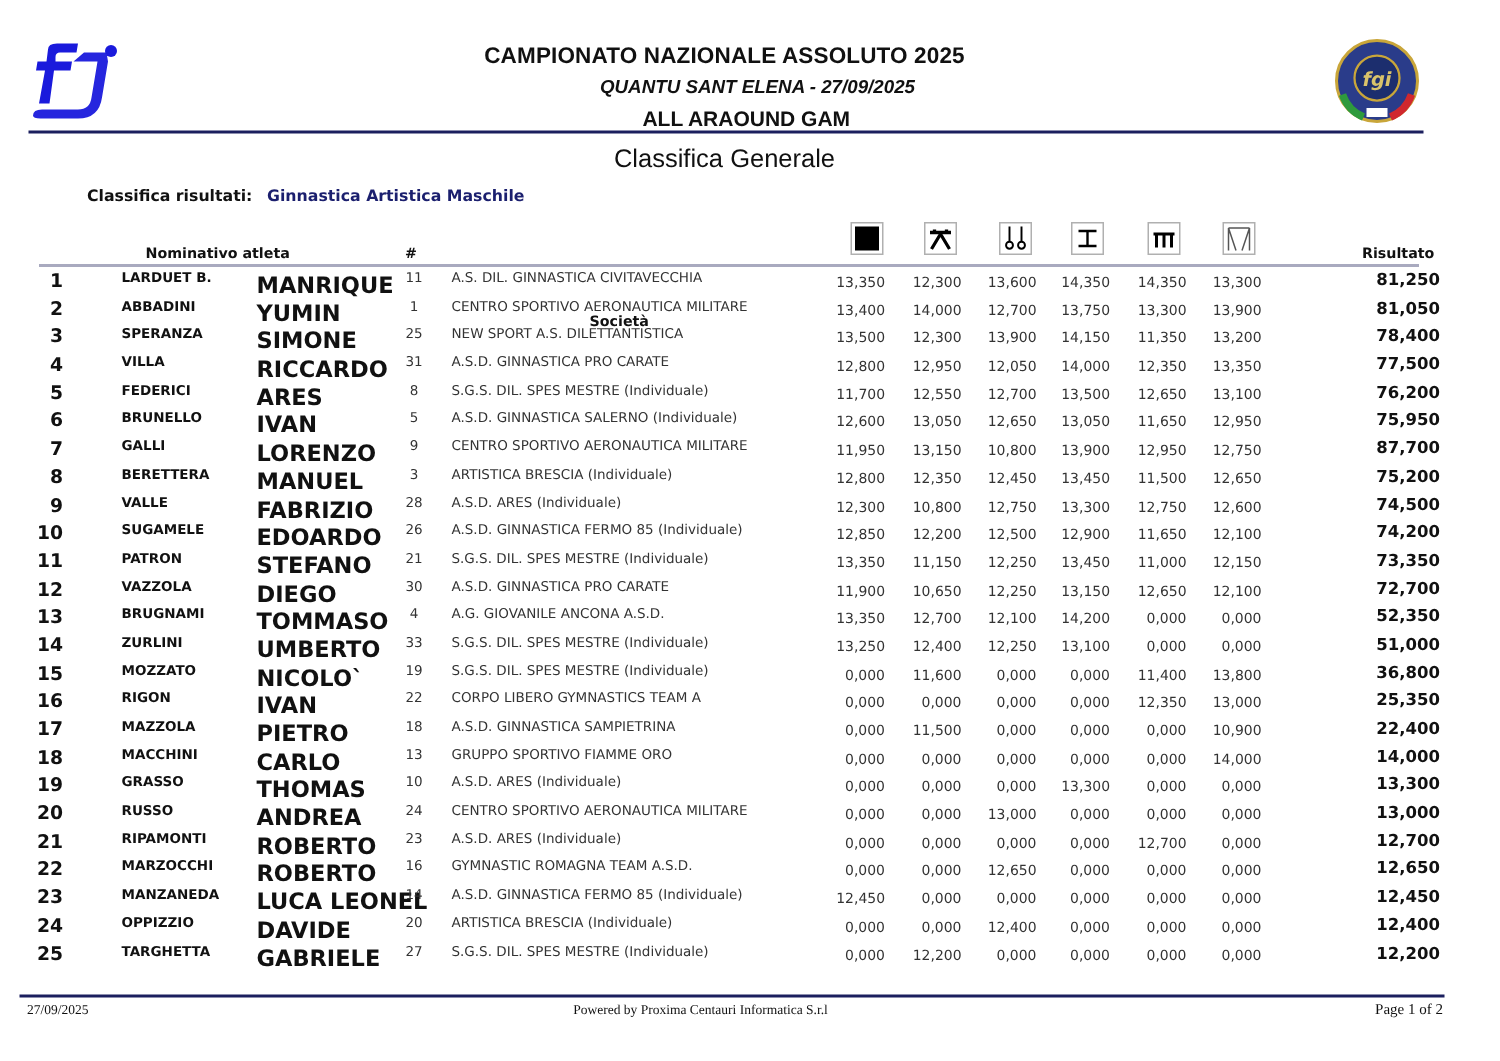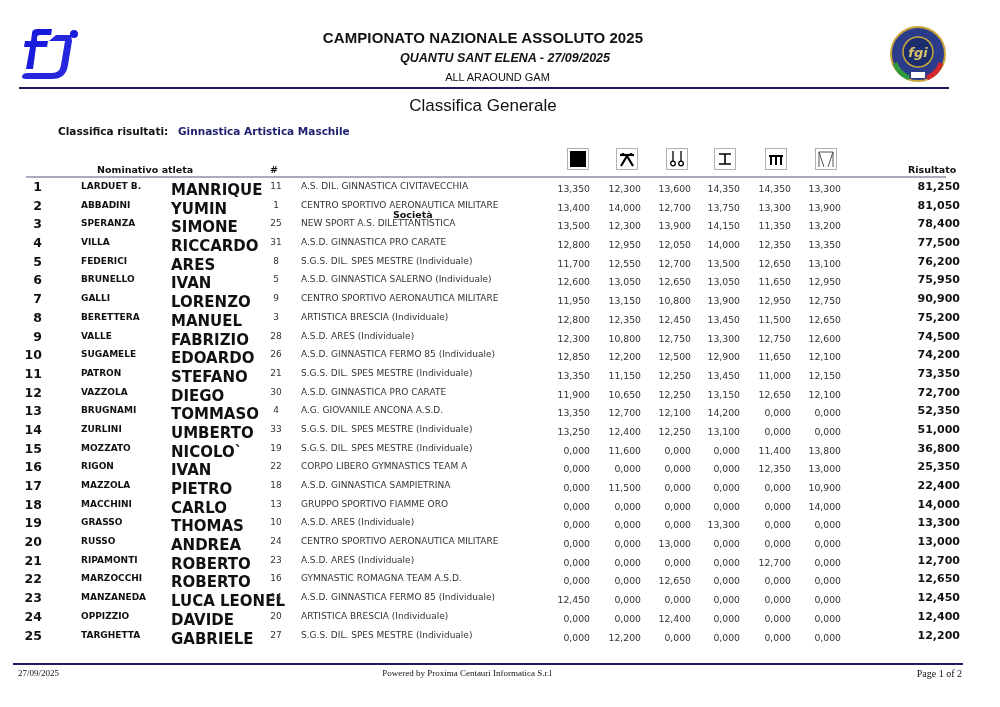--- a/index.html
+++ b/index.html
@@ -5,21 +5,21 @@
   * { box-sizing: border-box; margin: 0; padding: 0; }
   html, body { width: 1000px; height: 707px; background: #ffffff; overflow: hidden; }
   body { position: relative; font-family: "DejaVu Sans", sans-serif; color: #111; }
 
   .logo-left { position: absolute; left: 18px; top: 27px; width: 60px; height: 54px; }
   .logo-right { position: absolute; left: 889px; top: 25px; width: 58px; height: 58px; }
 
   .hdr-title { position: absolute; left: 0; width: 966px; text-align: center; font-family: "Liberation Sans", sans-serif; }
   .t1 { top: 29px; font-size: 15px; font-weight: bold; letter-spacing: 0.1px; }
   .t2 { top: 51px; font-size: 12.5px; font-style: italic; font-weight: bold; padding-left: 44px; }
-  .t3 { top: 71px; font-size: 11px; font-weight: normal; padding-left: 29px; }
+  .t3 { top: 71px; font-size: 14px; font-weight: bold; padding-left: 29px; }
   .t4 { top: 96px; font-size: 17px; font-weight: normal; }
 
   .hr-top { position: absolute; left: 19px; top: 87px; width: 930px; height: 2px; background: #1b1f5e; }
 
   .cls-label { position: absolute; left: 58px; top: 125px; font-size: 10.5px; font-weight: bold; color: #111; }
   .cls-value { position: absolute; left: 178px; top: 125px; font-size: 10.5px; font-weight: bold; color: #1b1f6e; }
 
   .col-head { position: absolute; top: 164px; font-size: 9.5px; font-weight: bold; }
   .h-name { left: 97px; }
   .h-num { left: 270px; }
@@ -230,21 +230,21 @@
       <span class="c-last">GALLI</span>
       <span class="c-first">LORENZO</span>
       <span class="c-num">9</span>
       <span class="c-soc">CENTRO SPORTIVO AERONAUTICA MILITARE</span>
       <span class="c-s s0">11,950</span>
       <span class="c-s s1">13,150</span>
       <span class="c-s s2">10,800</span>
       <span class="c-s s3">13,900</span>
       <span class="c-s s4">12,950</span>
       <span class="c-s s5">12,750</span>
-      <span class="c-res">90,900</span>
+      <span class="c-res">87,700</span>
     </div>
     <div class="row">
       <span class="c-rank">8</span>
       <span class="c-last">BERETTERA</span>
       <span class="c-first">MANUEL</span>
       <span class="c-num">3</span>
       <span class="c-soc">ARTISTICA BRESCIA  (Individuale)</span>
       <span class="c-s s0">12,800</span>
       <span class="c-s s1">12,350</span>
       <span class="c-s s2">12,450</span>

